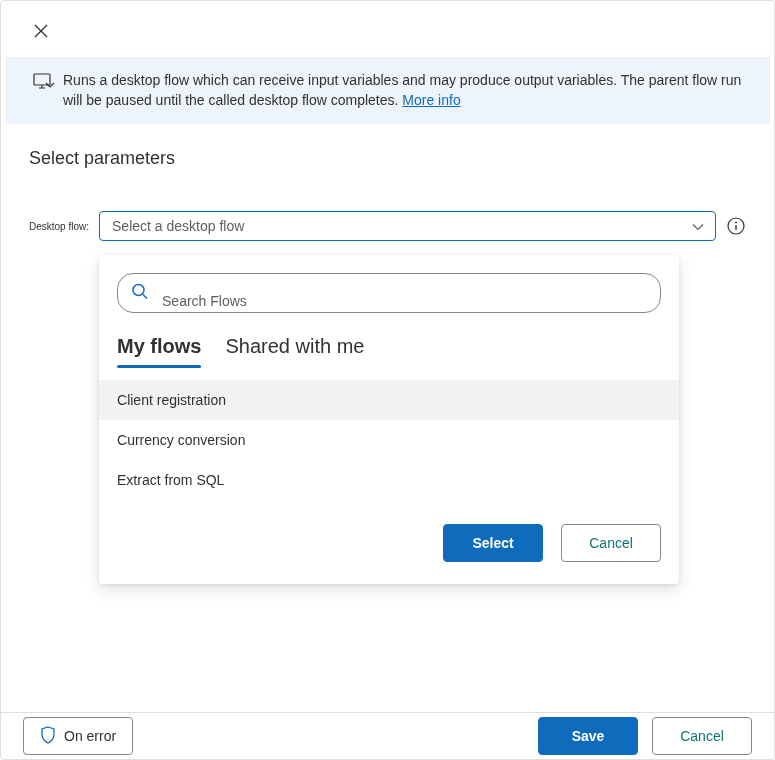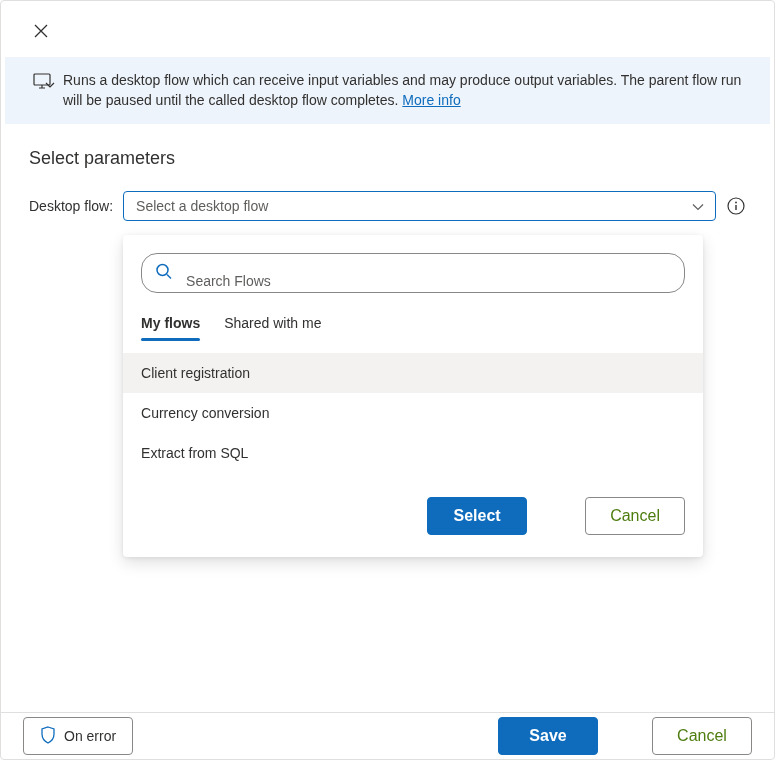--- a/index.html
+++ b/index.html
@@ -64,30 +64,30 @@
       cursor: pointer;
     }
     .content {
       flex: 1;
       padding: 24px 28px 0 28px;
     }
     .section-title {
       font-size: 18px;
       font-weight: 400;
       color: #323130;
-      margin-bottom: 22px;
+      margin-bottom: 42px;
     }
     .field-row {
       display: flex;
       align-items: center;
       gap: 10px;
     }
     .field-label {
       white-space: nowrap;
-      font-size: 14px;
+      font-size: 10px;
     }
     .select-wrapper {
       flex: 1;
       position: relative;
     }
     .select-input {
       width: 100%;
       height: 30px;
       border: 1px solid #0f6cbd;
       border-radius: 4px;
@@ -154,21 +154,21 @@
       color: #0f6cbd;
     }
     .tabs {
       display: flex;
       gap: 24px;
       padding: 0 18px;
       margin-bottom: 6px;
     }
     .tab {
       padding: 8px 0;
-      font-size: 14px;
+      font-size: 20px;
       cursor: pointer;
       color: #323130;
       position: relative;
     }
     .tab.active {
       font-weight: 600;
     }
     .tab.active::after {
       content: "";
       position: absolute;
@@ -193,36 +193,35 @@
       display: flex;
       justify-content: flex-end;
       gap: 18px;
       padding: 16px 18px 4px 18px;
       margin-top: 8px;
     }
     .btn {
       height: 38px;
       padding: 0 22px;
       border-radius: 4px;
-      font-size: 16px;
+      font-size: 14px;
       font-family: inherit;
       cursor: pointer;
       border: 1px solid transparent;
       min-width: 100px;
-      margin-left: 40px;
     }
     .btn-primary {
       background: #0f6cbd;
       color: #fff;
       font-weight: 600;
       border-color: #0f6cbd;
     }
     .btn-secondary {
       background: #fff;
-      color: #4d7c0f;
+      color: #0f766e;
       border: 1px solid #8a8886;
     }
     .dialog-footer {
       border-top: 1px solid #e1dfdd;
       padding: 4px 22px;
       display: flex;
       justify-content: space-between;
       align-items: center;
     }
     .footer-right {

